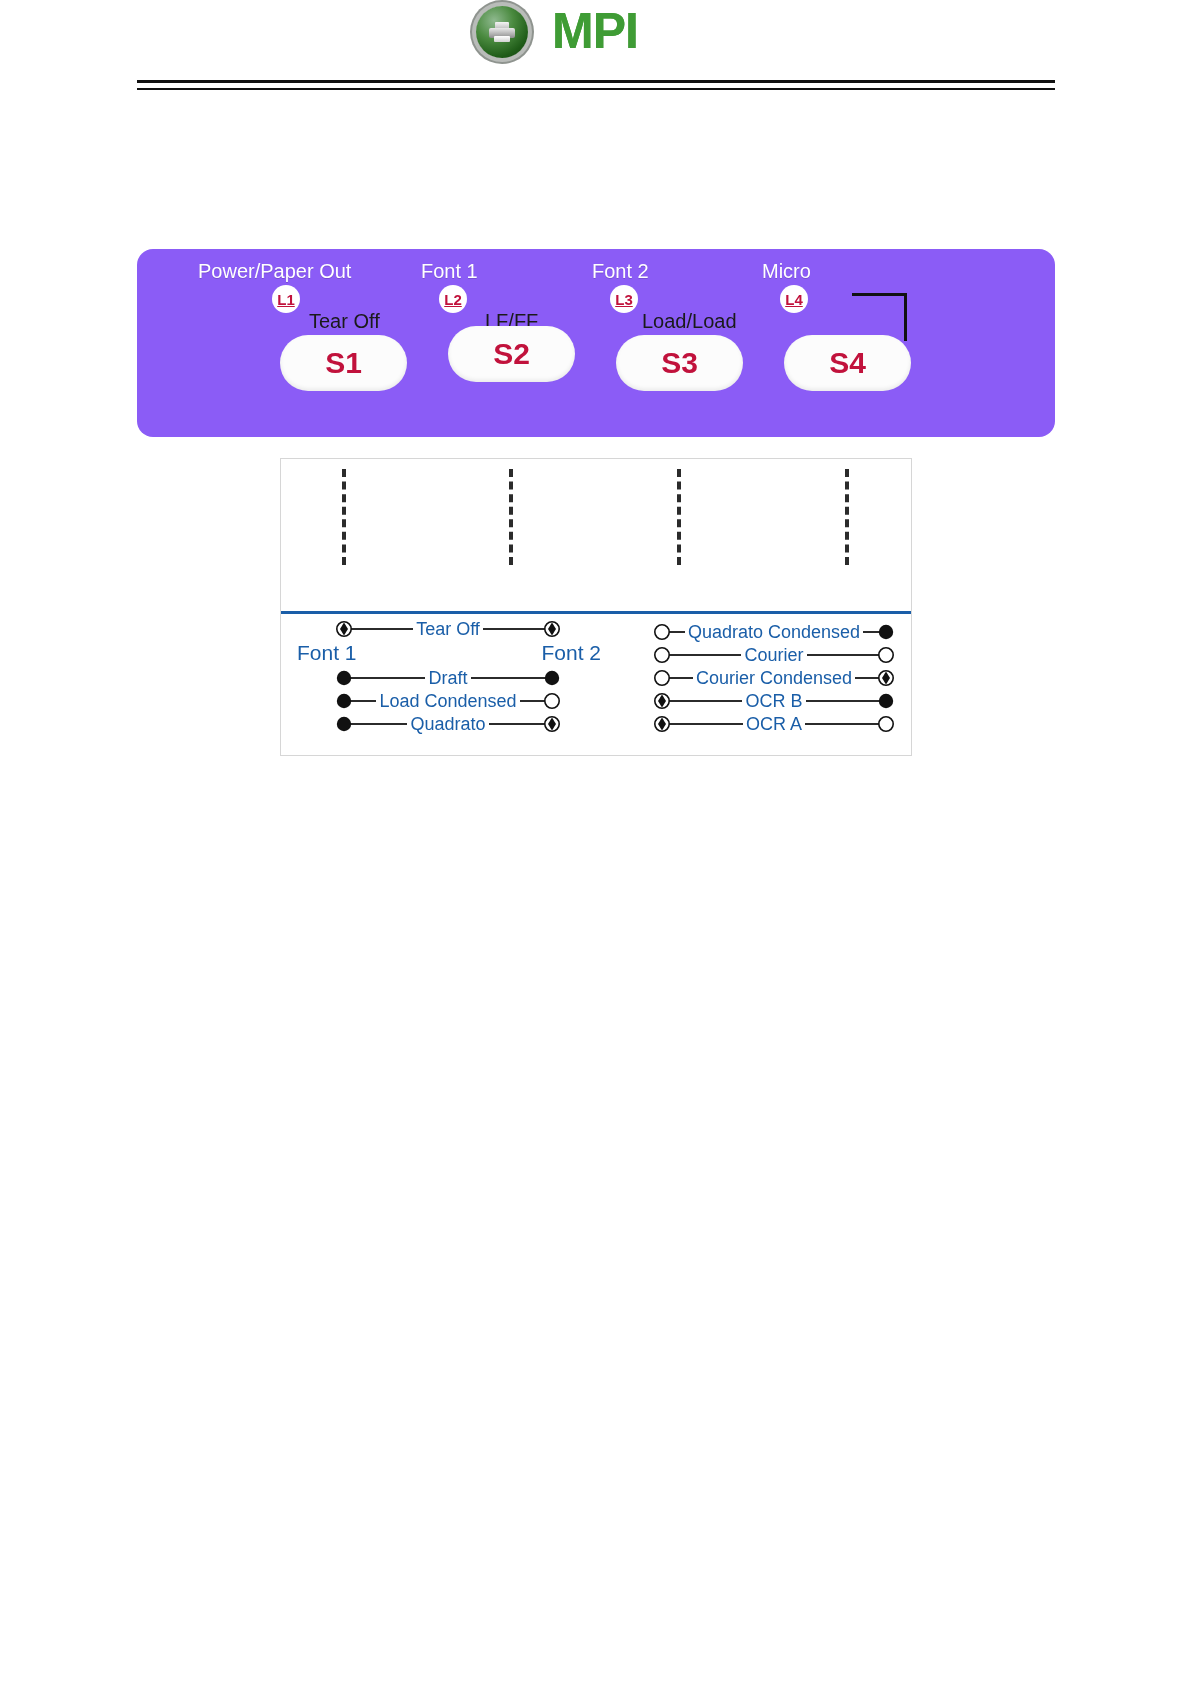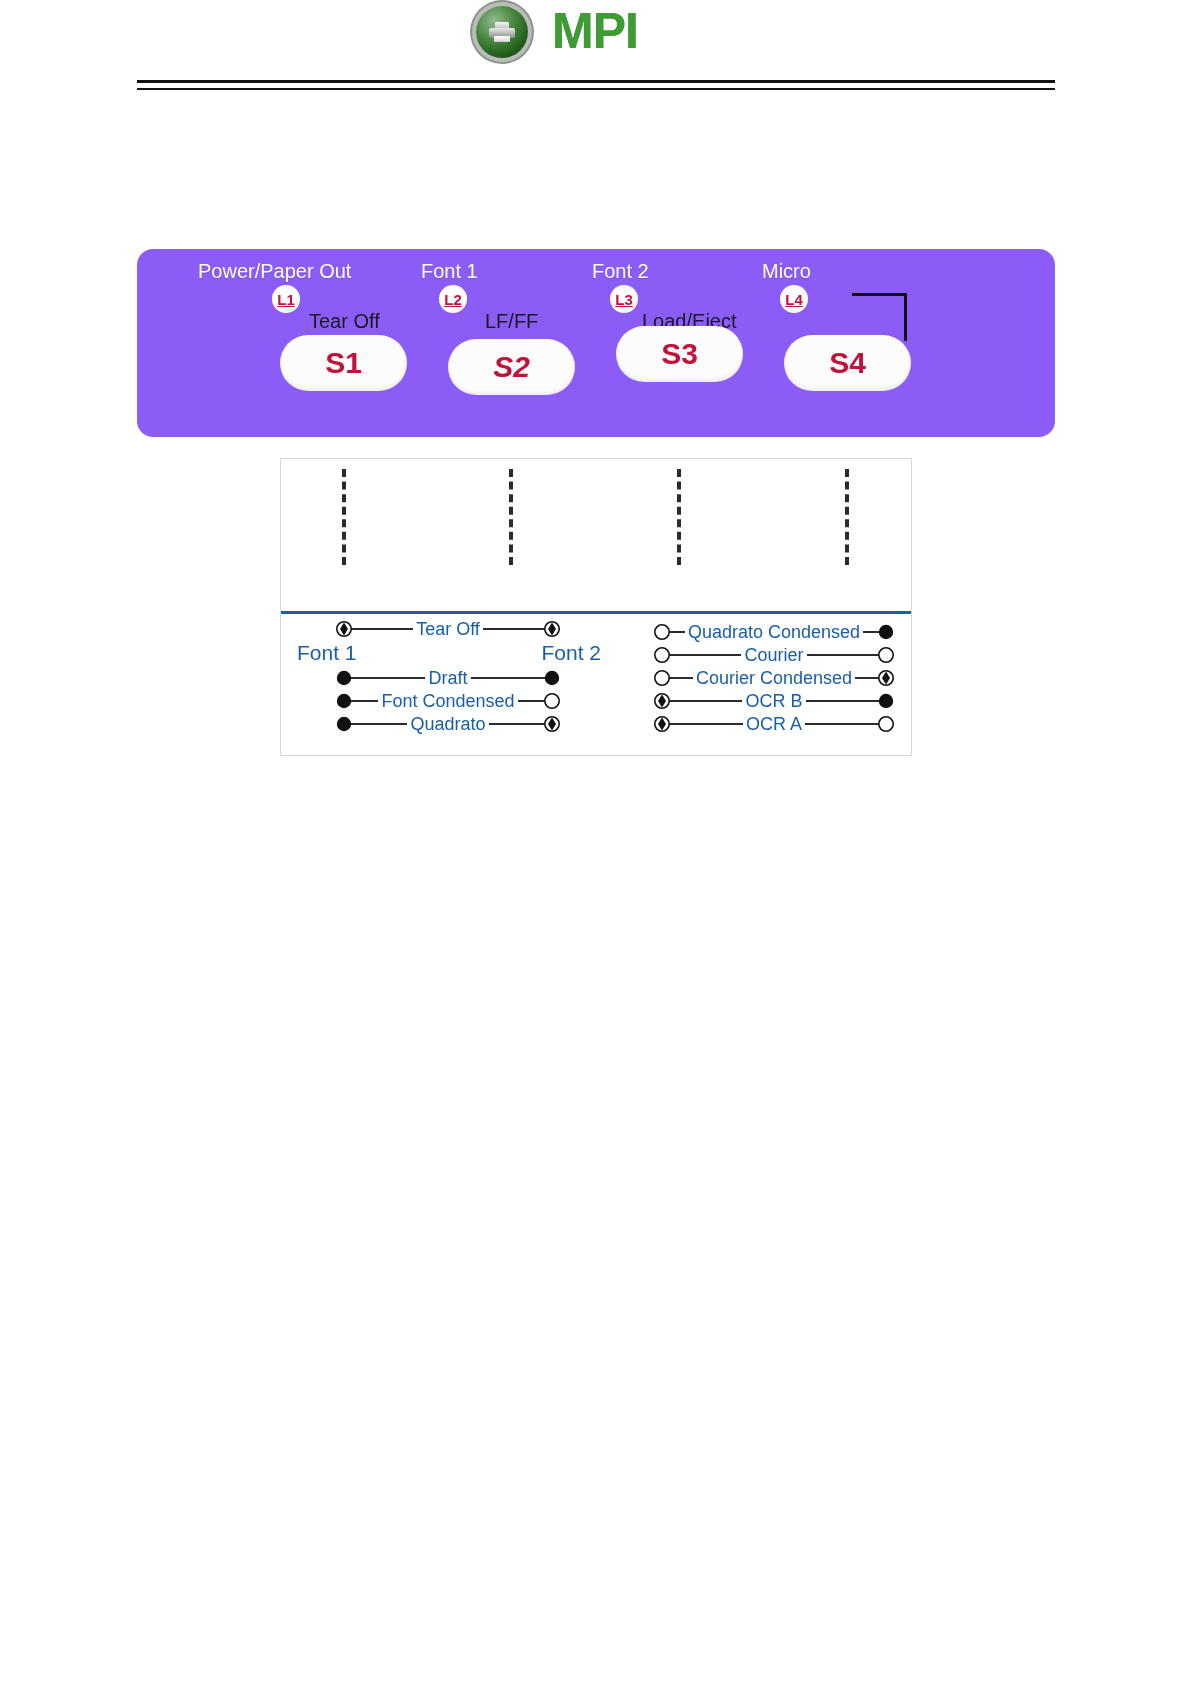--- a/index.html
+++ b/index.html
@@ -167,25 +167,25 @@
   <div class="led-group" style="left:625px;top:12px;">
     <div class="led-label">Micro</div>
     <div class="led-dot" style="margin-left:18px;">L4</div>
   </div>
 
   <div id="l4-connector-h"></div>
   <div id="l4-connector-v"></div>
 
   <div class="btn-label" style="left:172px;top:62px;">Tear Off</div>
   <div class="btn-label" style="left:348px;top:62px;">LF/FF</div>
-  <div class="btn-label" style="left:505px;top:62px;">Load/Eject</div>
+  <div class="btn-label" style="left:505px;top:62px;">Load/Load</div>
 
   <div class="panel-btn" style="left:143px;top:86px;">S1</div>
-  <div class="panel-btn" style="left:311px;top:90px;font-style:italic;">S2</div>
-  <div class="panel-btn" style="left:479px;top:77px;">S3</div>
+  <div class="panel-btn" style="left:311px;top:77px;">S2</div>
+  <div class="panel-btn" style="left:479px;top:86px;">S3</div>
   <div class="panel-btn" style="left:647px;top:86px;">S4</div>
 </div>
 
 <div id="diagram">
 
   <div class="dash-line" style="left:61px;"></div>
   <div class="dash-line" style="left:228px;"></div>
   <div class="dash-line" style="left:396px;"></div>
   <div class="dash-line" style="left:564px;"></div>
 
@@ -238,21 +238,21 @@
         <div class="marker" style="left:32px;">
           <svg class="ic" width="18" height="18" viewBox="0 0 18 18">
               <circle cx="9" cy="9" r="7.2" fill="#111"></circle>
             </svg>
         </div>
         <div class="marker" style="right:32px;">
           <svg class="ic" width="18" height="18" viewBox="0 0 18 18">
               <circle cx="9" cy="9" r="7.2" fill="#fff" stroke="#111" stroke-width="1.6"></circle>
             </svg>
         </div>
-        <span class="slabel">Font Condensed</span>
+        <span class="slabel">Load Condensed</span>
       </div>
 
       <div class="srow">
         <div class="seg" style="left:46px;right:46px;"></div>
         <div class="marker" style="left:32px;">
           <svg class="ic" width="18" height="18" viewBox="0 0 18 18">
               <circle cx="9" cy="9" r="7.2" fill="#111"></circle>
             </svg>
         </div>
         <div class="marker" style="right:32px;">

